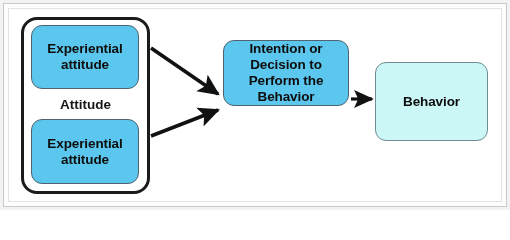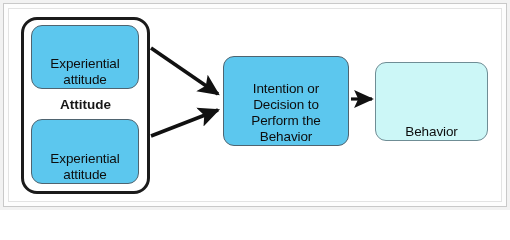--- a/index.html
+++ b/index.html
@@ -53,25 +53,25 @@
     border: 3px solid #1b1b1b;
     border-radius: 16px;
     background: #ffffff;
   }
 
   
   .node {
     position: absolute;
     box-sizing: border-box;
     display: flex;
-    align-items: flex-end;
+    align-items: center;
     justify-content: center;
     text-align: center;
     color: #0d0d0d;
-    font-weight: normal;
+    font-weight: bold;
     line-height: 1.18;
     letter-spacing: -0.1px;
   }
 
   .node-blue {
     background: #5cc7ee;
     border: 1.5px solid #4f6470;
     border-radius: 11px;
   }
 
@@ -106,23 +106,23 @@
     display: flex;
     align-items: center;
     justify-content: center;
     font-size: 13.5px;
     font-weight: bold;
     color: #171717;
   }
 
   #node-intention {
     left: 223px;
-    top: 56px;
+    top: 40px;
     width: 126px;
-    height: 90px;
+    height: 66px;
     font-size: 13.5px;
   }
 
   #node-behavior {
     left: 375px;
     top: 62px;
     width: 113px;
     height: 79px;
     font-size: 13.5px;
   }

